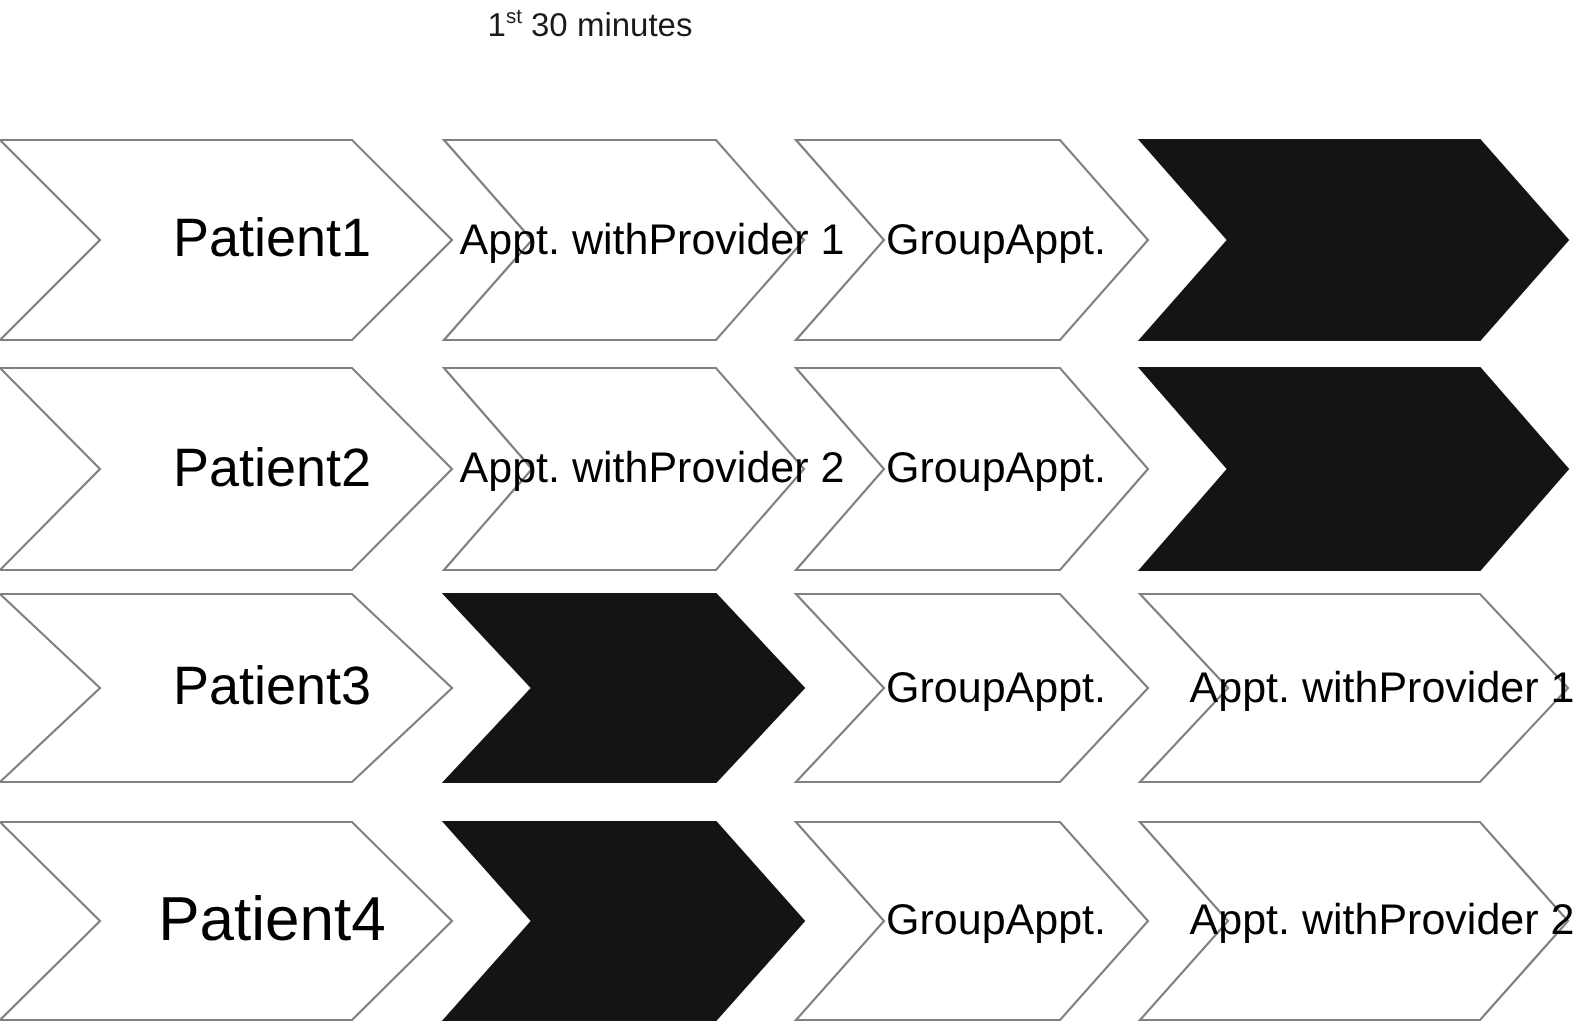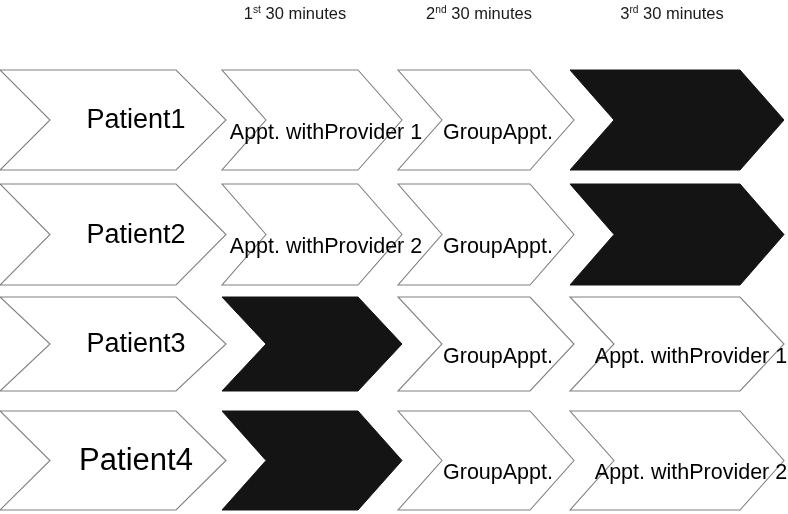--- a/index.html
+++ b/index.html
@@ -67,38 +67,32 @@
   .cell-label .ln {
     display: block;
     line-height: 1.32;
     white-space: nowrap;
   }
   
   .patient .cell-label { padding-left: 46px; }
   .patient .ln { font-size: 27px; }
   .patient.big .ln { font-size: 31px; }
   
-  .task .cell-label { padding-left: 34px; padding-right: 6px; margin-top: 12px; }
+  .task .cell-label { padding-left: 34px; padding-right: 6px; }
   .task .ln { font-size: 21.5px; }
   .task.group .cell-label { padding-left: 30px; }
 </style>
 </head>
 <body>
 
 <div id="page">
 
   <div class="col-header" style="left:205px; width:180px;">
     <span>1</span><sup>st</sup><span> 30 minutes</span>
   </div>
-  <div class="col-header" style="left:389px; width:180px;">
-    <span>2</span><sup>nd</sup><span> 30 minutes</span>
-  </div>
-  <div class="col-header" style="left:582px; width:180px;">
-    <span>3</span><sup>rd</sup><span> 30 minutes</span>
-  </div>
 
   <div id="rows-host">
       <div class="row" style="top: 70px; height: 100px;">
         <div class="cell task" style="left: 570px; width: 214px; height: 100px;">
           <svg width="214" height="100" viewBox="0 0 214 100">
             <path d="M0,0 L170,0 L214,50 L170,100 L0,100 L44,50 Z" fill="#141414" stroke="#141414" stroke-width="1"></path>
           </svg>
         </div>
         <div class="cell task group" style="left: 398px; width: 176px; height: 100px;">
           <svg width="176" height="100" viewBox="0 0 176 100">

